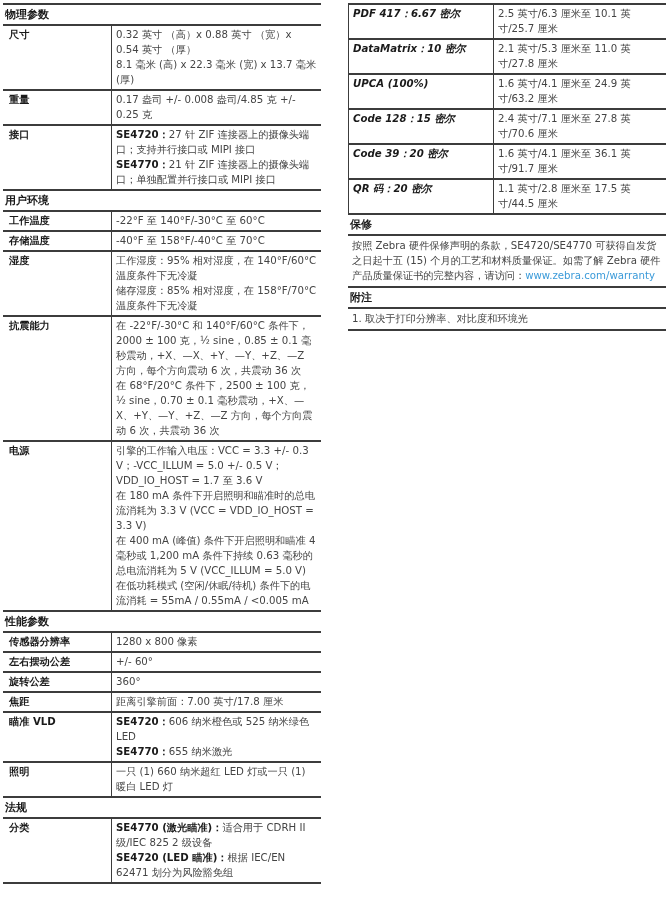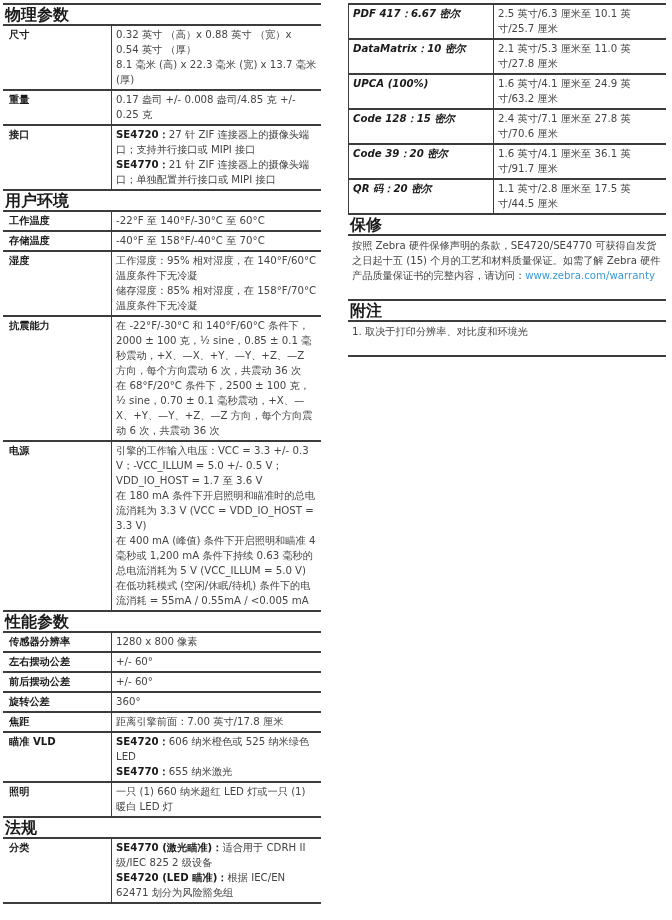--- a/index.html
+++ b/index.html
@@ -4,33 +4,33 @@
 <style>
   html, body { margin: 0; padding: 0; background: #ffffff; }
   body {
     width: 672px; height: 920px; position: relative; overflow: hidden;
     font-family: "DejaVu Sans", sans-serif; color: #3a3a3a; font-size: 10.2px; line-height: 15px;
   }
   .col { position: absolute; top: 3px; }
   .col-left { left: 3px; width: 318px; }
   .col-right { left: 348px; width: 318px; }
   .sec-title {
-    font-weight: bold; font-size: 16px; color: #1a1a1a; padding: 2px 2px 2px 2px;
+    font-weight: bold; font-size: 11px; color: #1a1a1a; padding: 2px 2px 2px 2px;
     border-bottom: 2px solid #3c3c3c; line-height: 15px;
   }
   .col > .sec-title:first-child { border-top: 2px solid #3c3c3c; }
   table { border-collapse: collapse; width: 100%; }
   td { vertical-align: top; padding: 1px 4px 2px 4px; border-bottom: 2px solid #3c3c3c; }
   td.k { width: 98px; font-weight: bold; color: #1a1a1a; padding-left: 6px; border-right: 1.5px solid #3c3c3c; }
   td.v { color: #444; }
   .col-right td.k { width: 136px; padding-left: 4px; border-left: 1.5px solid #3c3c3c; font-style: italic; }
   .col-right table.first { border-top: 2px solid #3c3c3c; }
   .line { display: block; }
   .b { font-weight: bold; color: #1a1a1a; }
-  .para { padding: 2px 4px 16px 4px; color: #444; border-bottom: 2px solid #3c3c3c; }
+  .para { padding: 2px 4px 3px 4px; color: #444; border-bottom: 2px solid #3c3c3c; }
   .link { color: #3a9ad9; }
 </style>
 </head>
 <body>
 
 <div class="col col-left">
 
   <div class="sec-title">物理参数</div>
   <table>
     <tbody>
@@ -107,26 +107,20 @@
             <span class="line">1280 x 800 像素</span>
           </td>
     </tr>
     <tr>
       <td class="k">左右摆动公差</td>
       <td class="v">
             <span class="line">+/- 60°</span>
           </td>
     </tr>
     <tr>
-      <td class="k">前后摆动公差</td>
-      <td class="v">
-            <span class="line">+/- 60°</span>
-          </td>
-    </tr>
-    <tr>
       <td class="k">旋转公差</td>
       <td class="v">
             <span class="line">360°</span>
           </td>
     </tr>
     <tr>
       <td class="k">焦距</td>
       <td class="v">
             <span class="line">距离引擎前面：7.00 英寸/17.8 厘米</span>
           </td>

